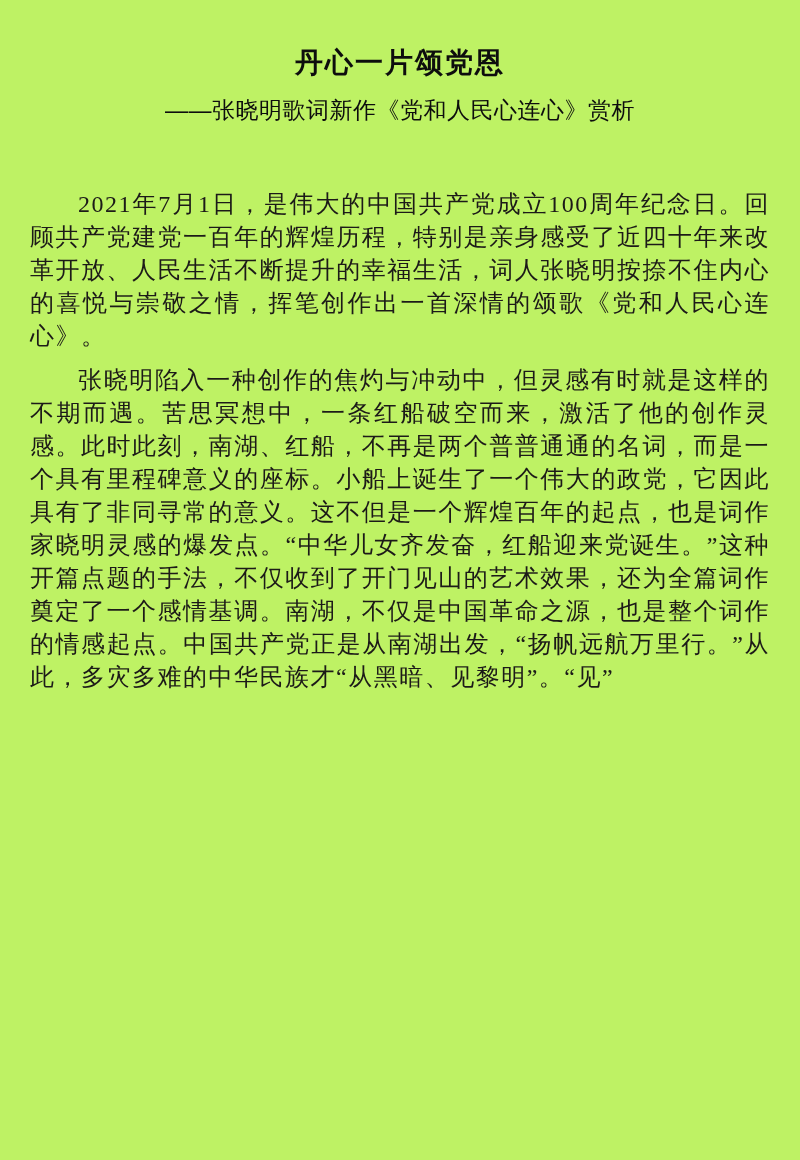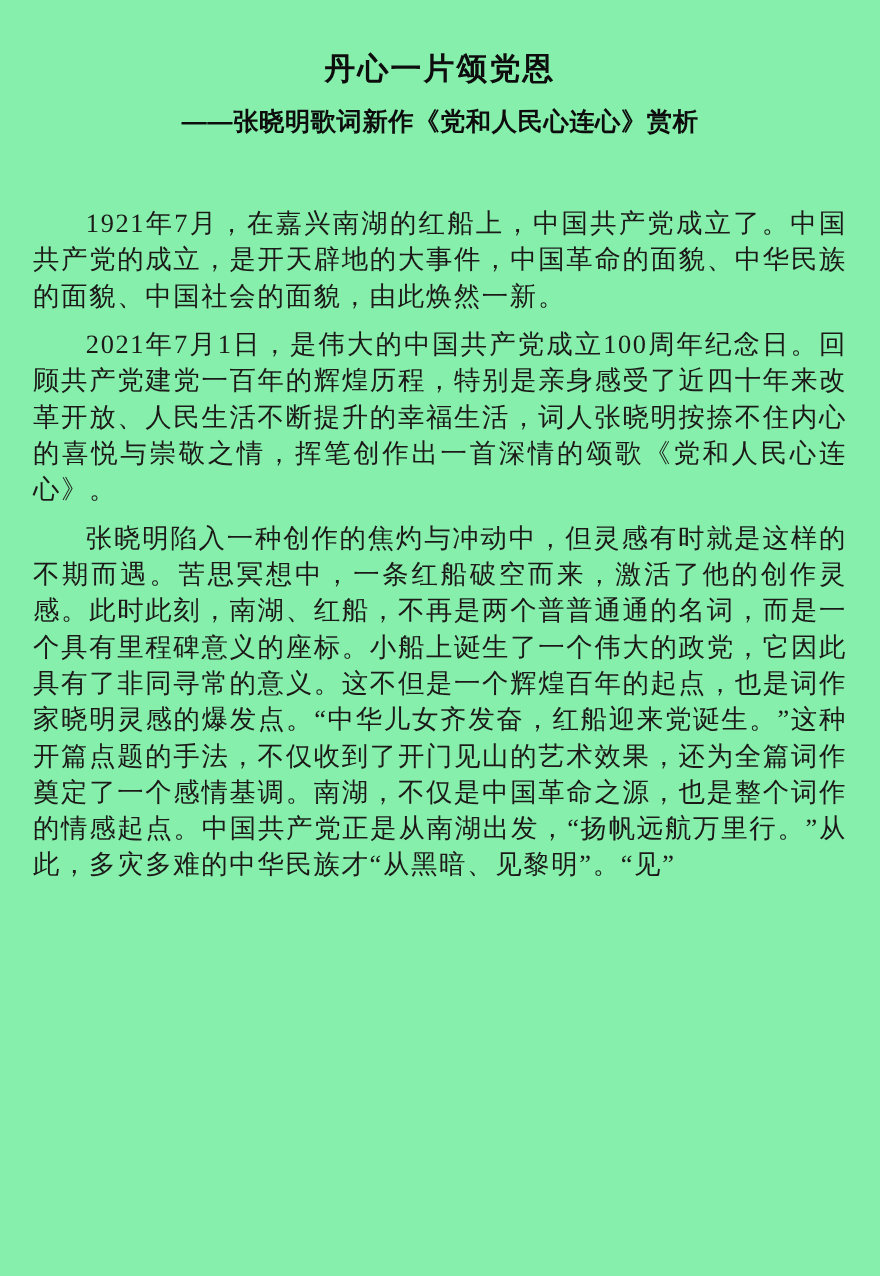--- a/index.html
+++ b/index.html
@@ -4,38 +4,38 @@
 <style>
   html, body {
     margin: 0;
     padding: 0;
     background: #ffffff;
   }
   .page {
     position: relative;
     width: 800px;
     height: 1160px;
-    background: #86efac;
+    background: #bef264;
     overflow: hidden;
     box-sizing: border-box;
     padding: 46px 30px 0 30px;
   }
   .title {
     font-family: "Liberation Sans", "DejaVu Sans", sans-serif;
     font-weight: 700;
     font-size: 28px;
     line-height: 33px;
     letter-spacing: 2px;
     text-align: center;
     color: #0d0d0d;
     margin: 0;
   }
   .subtitle {
     font-family: "Liberation Sans", "DejaVu Sans", sans-serif;
-    font-weight: 700;
+    font-weight: 400;
     font-size: 23px;
     line-height: 29px;
     letter-spacing: 0.5px;
     text-align: center;
     color: #0d0d0d;
     margin: 17px 0 0 0;
   }
   .article-body {
     margin-top: 63px;
     font-family: "Liberation Serif", "DejaVu Serif", serif;
@@ -51,17 +51,16 @@
     text-indent: 2em;
   }
 </style>
 </head>
 <body>
 
 <div class="page">
   <h1 class="title">丹心一片颂党恩</h1>
   <h2 class="subtitle">——张晓明歌词新作《党和人民心连心》赏析</h2>
   <div class="article-body">
-    <p>1921年7月，在嘉兴南湖的红船上，中国共产党成立了。中国共产党的成立，是开天辟地的大事件，中国革命的面貌、中华民族的面貌、中国社会的面貌，由此焕然一新。</p>
     <p>2021年7月1日，是伟大的中国共产党成立100周年纪念日。回顾共产党建党一百年的辉煌历程，特别是亲身感受了近四十年来改革开放、人民生活不断提升的幸福生活，词人张晓明按捺不住内心的喜悦与崇敬之情，挥笔创作出一首深情的颂歌《党和人民心连心》。</p>
     <p>张晓明陷入一种创作的焦灼与冲动中，但灵感有时就是这样的不期而遇。苦思冥想中，一条红船破空而来，激活了他的创作灵感。此时此刻，南湖、红船，不再是两个普普通通的名词，而是一个具有里程碑意义的座标。小船上诞生了一个伟大的政党，它因此具有了非同寻常的意义。这不但是一个辉煌百年的起点，也是词作家晓明灵感的爆发点。“中华儿女齐发奋，红船迎来党诞生。”这种开篇点题的手法，不仅收到了开门见山的艺术效果，还为全篇词作奠定了一个感情基调。南湖，不仅是中国革命之源，也是整个词作的情感起点。中国共产党正是从南湖出发，“扬帆远航万里行。”从此，多灾多难的中华民族才“从黑暗、见黎明”。“见”</p>
   </div>
 </div>
 
 </body></html>

